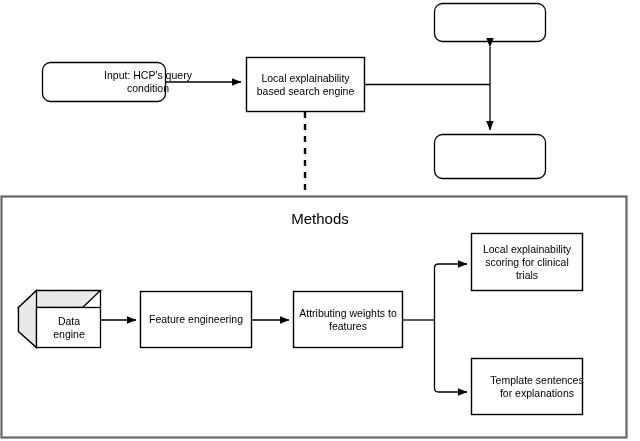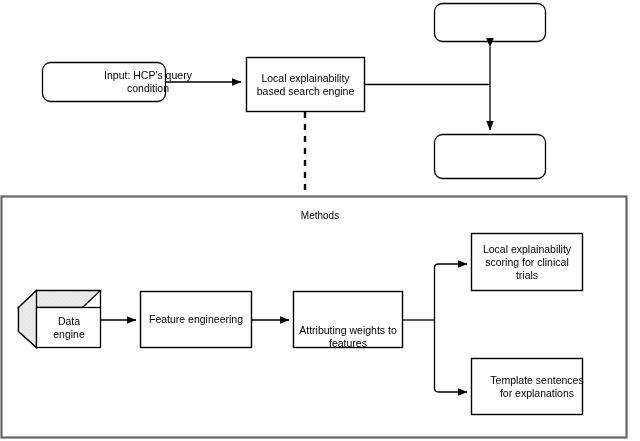--- a/index.html
+++ b/index.html
@@ -36,21 +36,21 @@
     line-height: 13px;
     color: #000000;
     box-sizing: border-box;
     padding: 1px 4px;
     pointer-events: none;
     white-space: pre-line;
   }
   .panel-title {
     position: absolute;
     font-family: "Liberation Sans", sans-serif;
-    font-size: 10px;
+    font-size: 15px;
     color: #000000;
     text-align: center;
   }
 </style>
 </head>
 <body>
 
 <div id="canvas">
 
   <svg id="diagram-svg" viewBox="0 0 640 441" xmlns="http://www.w3.org/2000/svg">
@@ -155,21 +155,21 @@
 
 
 
   <div class="panel-title" style="left:0px; top:210px; width:640px;">Methods</div>
 
   <div class="node-label" style="left:37px; top:307px; width:64px; height:41px;">Data
 engine</div>
 
   <div class="node-label" style="left:140px; top:291px; width:112px; height:57px;">Feature engineering</div>
 
-  <div class="node-label" style="left:293px; top:291px; width:110px; height:57px;margin-top:17px;">Attributing weights to
+  <div class="node-label" style="left:293px; top:291px; width:110px; height:57px;">Attributing weights to
 features</div>
 
   <div class="node-label" style="left:471px; top:233px; width:112px; height:58px;">Local explainability
 scoring for clinical
 trials</div>
 
   <div class="node-label" style="left:471px; top:358px; width:132px; height:57px;">Template sentences
 for explanations</div>
 
 </div>

